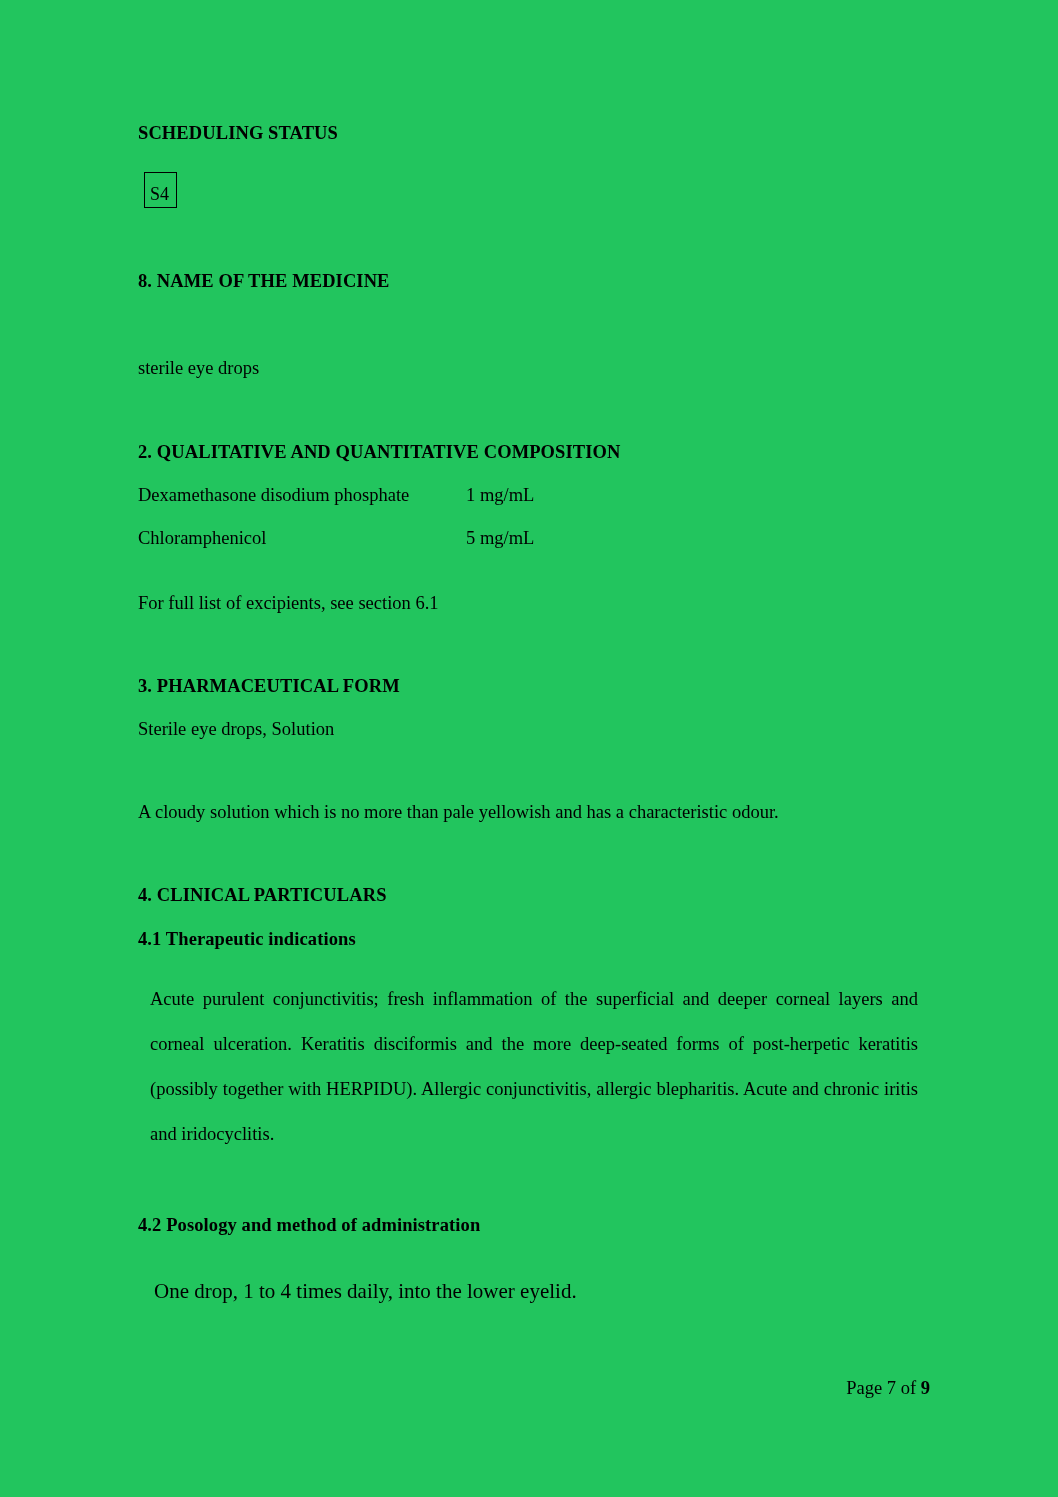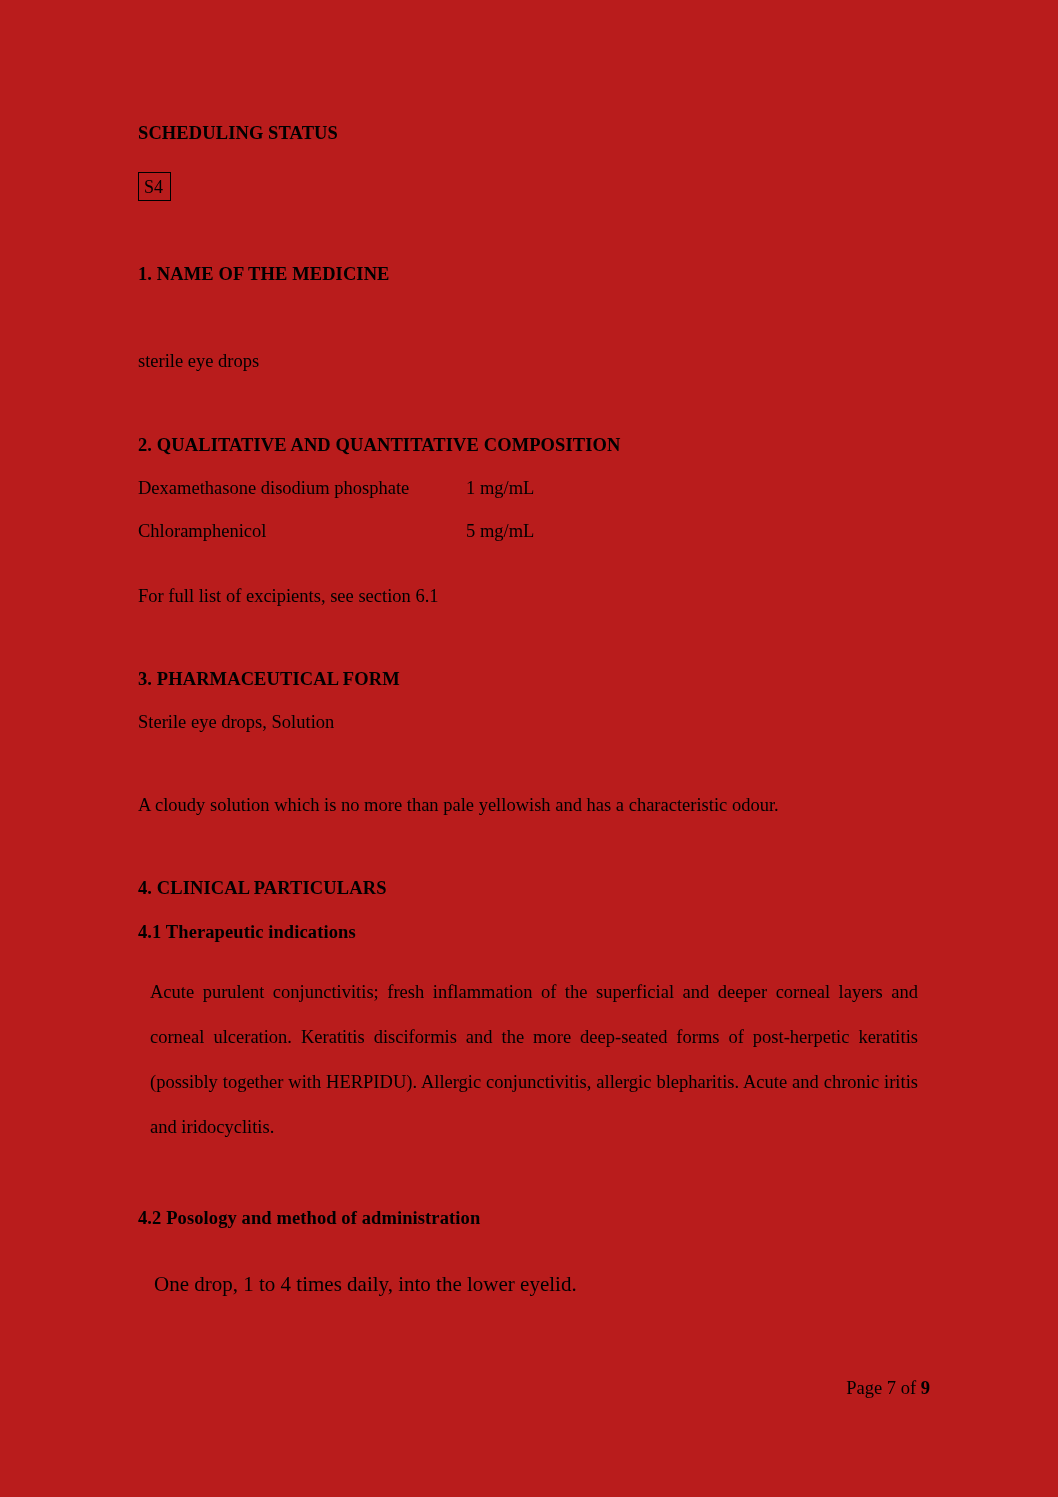--- a/index.html
+++ b/index.html
@@ -4,21 +4,21 @@
 <style>
   html, body {
     margin: 0;
     padding: 0;
     background: #ffffff;
   }
   .page {
     position: relative;
     width: 1058px;
     height: 1497px;
-    background: #b91c1c;
+    background: #22c55e;
     font-family: "Liberation Serif", serif;
     color: #000000;
     box-sizing: border-box;
     overflow: hidden;
   }
   .content {
     position: absolute;
     left: 138px;
     top: 122px;
     width: 792px;
@@ -26,24 +26,25 @@
   .heading {
     font-weight: bold;
     font-size: 18.5px;
     letter-spacing: 0.1px;
     line-height: 1.2;
     margin: 0;
   }
   .sched-box {
     display: inline-block;
     border: 1px solid #000;
-    padding: 5px 7px 4px 5px;
+    padding: 12px 7px 4px 5px;
     font-size: 18px;
     line-height: 1;
     margin-top: 28px;
+    margin-left: 6px;
   }
   .para {
     font-size: 18.5px;
     line-height: 1.1;
     margin: 0;
   }
   .spacer-xl { height: 62px; }
   .spacer-lg { height: 44px; }
   .spacer-sm { height: 22px; }
   .line-gap { height: 44px; }
@@ -82,21 +83,21 @@
 <div class="page">
 
   <div class="content">
 
     <p class="heading">SCHEDULING STATUS</p>
 
     <div class="sched-box">S4</div>
 
     <div class="spacer-xl"></div>
 
-    <p class="heading">1. NAME OF THE MEDICINE</p>
+    <p class="heading">8. NAME OF THE MEDICINE</p>
     <div class="spacer-sm"></div>
     <div class="line-gap"></div>
     <p class="para">sterile eye drops</p>
 
     <div class="spacer-xl"></div>
 
     <p class="heading">2. QUALITATIVE AND QUANTITATIVE COMPOSITION</p>
     <div class="spacer-sm"></div>
 
     <div class="comp-row">

